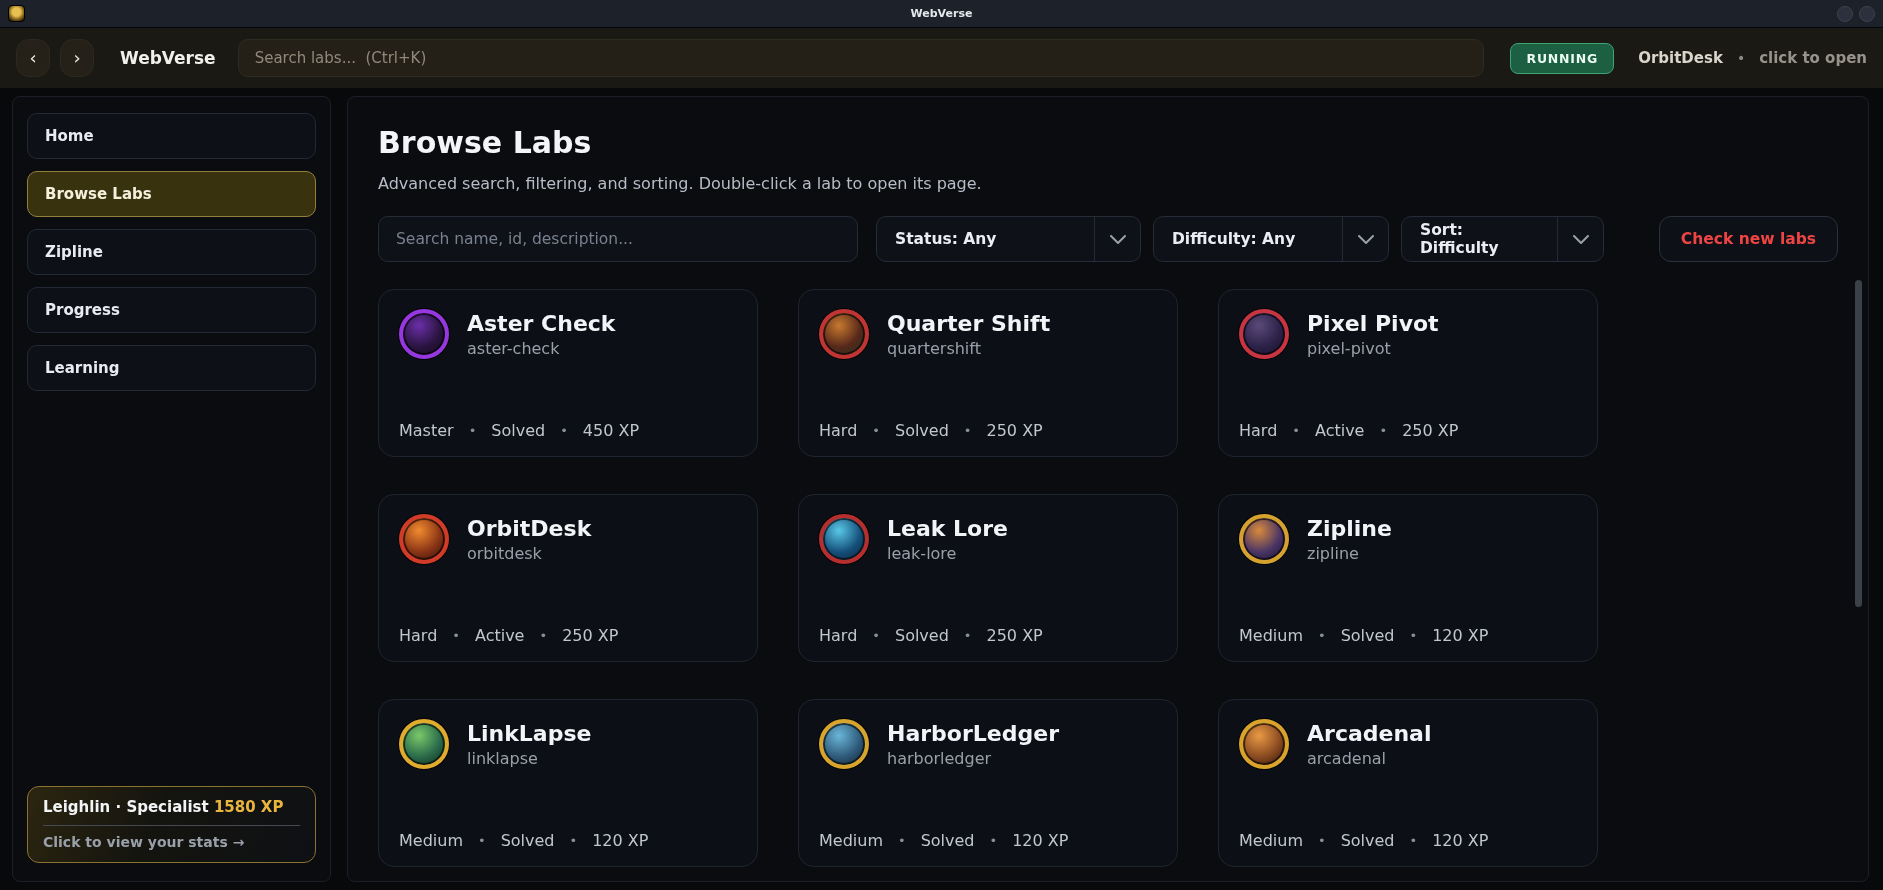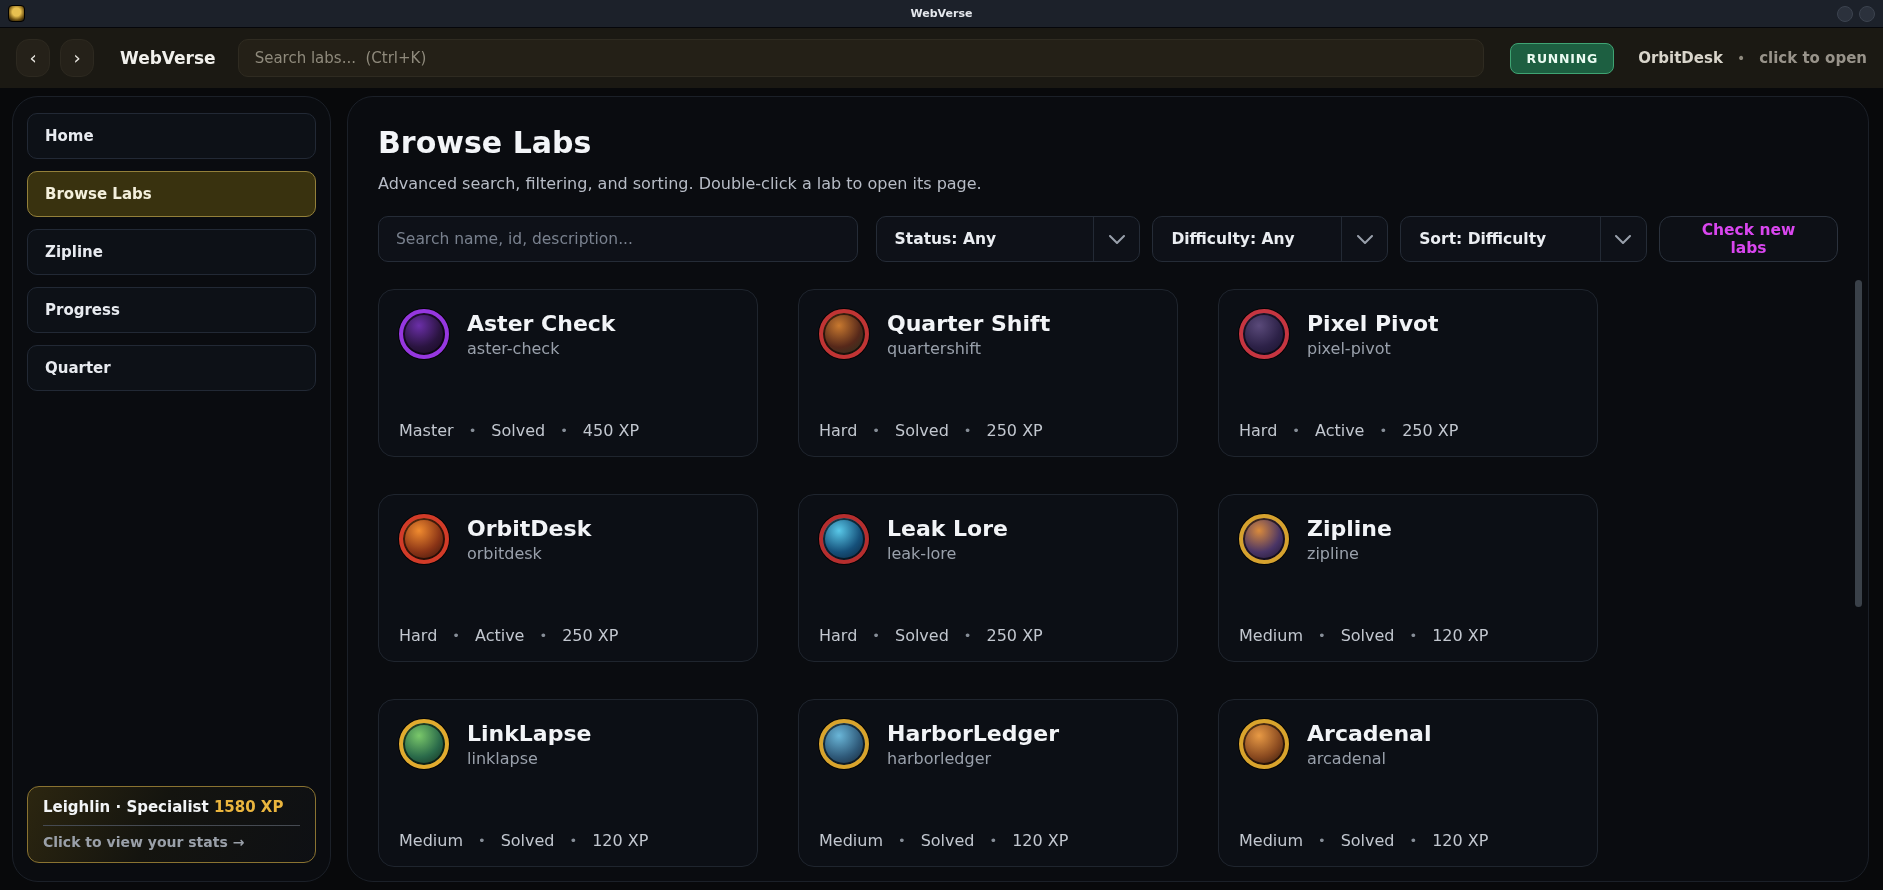--- a/index.html
+++ b/index.html
@@ -53,21 +53,21 @@
   .badge-running {
     background:#1d5f41; border:1px solid #3fa473; color:#eafbf1;
     font-size:12.5px; font-weight:bold; letter-spacing:.8px;
     padding:7px 15px; border-radius:8px;
   }
   .active-lab { font-size:15px; font-weight:bold; color:#d9d5cb; margin-left:10px; }
   .nav-dot { color:#8f8a7e; font-size:14px; }
   .open-hint { font-size:15px; font-weight:bold; color:#98938a; cursor:pointer; }
   
   .workspace { flex:1; display:flex; gap:16px; padding:8px 14px 8px 12px; min-height:0; }
-  .panel { background:#0a0c10; border:1px solid #1b2028; border-radius:26px; }
+  .panel { background:#0a0c10; border:1px solid #1b2028; border-radius:8px; }
   
   .sidebar { width:319px; flex:none; display:flex; flex-direction:column; padding:16px 14px 18px; }
   .side-item {
     height:46px; border-radius:10px; background:#0d1117; border:1px solid #222935;
     display:flex; align-items:center; padding-left:17px;
     font-size:15px; font-weight:bold; color:#e8ebf0; cursor:pointer;
   }
   .side-item + .side-item { margin-top:12px; }
   .side-item.active { background:#39320f; border-color:#93803a; color:#f4f0dc; }
   .side-spacer { flex:1; }
@@ -95,25 +95,25 @@
     background:#0e1118; border:1px solid #252c37; border-radius:10px;
     display:flex; align-items:center; cursor:pointer;
   }
   .dd-label { font-size:15.5px; font-weight:bold; color:#eaedf1; padding:0 18px; flex:1; }
   .dd-chevron {
     width:46px; align-self:stretch; border-left:1px solid #232a35;
     display:flex; align-items:center; justify-content:center;
   }
   .dd-status { width:265px; margin-left:6px; }
   .dd-difficulty { width:236px;justify-content:center; }
-  .dd-sort { width:247px; }
+  .dd-sort { width:203px; }
   .btn-check {
     margin-left:auto; padding:0 21px; border-radius:12px;
     background:#0d1016; border:1px solid #2b323d;
-    font-size:15.5px; font-weight:bold; color:#d946ef;
+    font-size:15.5px; font-weight:bold; color:#ef4444;
     font-family:"DejaVu Sans","Liberation Sans",sans-serif; cursor:pointer;
   }
   
   .grid {
     margin-top:27px;
     display:grid; grid-template-columns:repeat(3, 380px);
     column-gap:40px; row-gap:37px;
   }
   .card {
     height:168px; background:#0c0f15; border:1px solid #1f252e; border-radius:16px;
@@ -173,21 +173,21 @@
     <div class="side-item active">
         <span>Browse Labs</span>
       </div>
     <div class="side-item">
         <span>Zipline</span>
       </div>
     <div class="side-item">
         <span>Progress</span>
       </div>
     <div class="side-item">
-        <span>Quarter</span>
+        <span>Learning</span>
       </div>
     <div class="side-spacer"></div>
     <div class="user-card">
       <div class="user-line1">
         <span>Leighlin · Specialist</span>
         <span class="user-xp">1580 XP</span>
       </div>
       <div class="user-divider"></div>
       <div class="user-line2">Click to view your stats →</div>
     </div>

